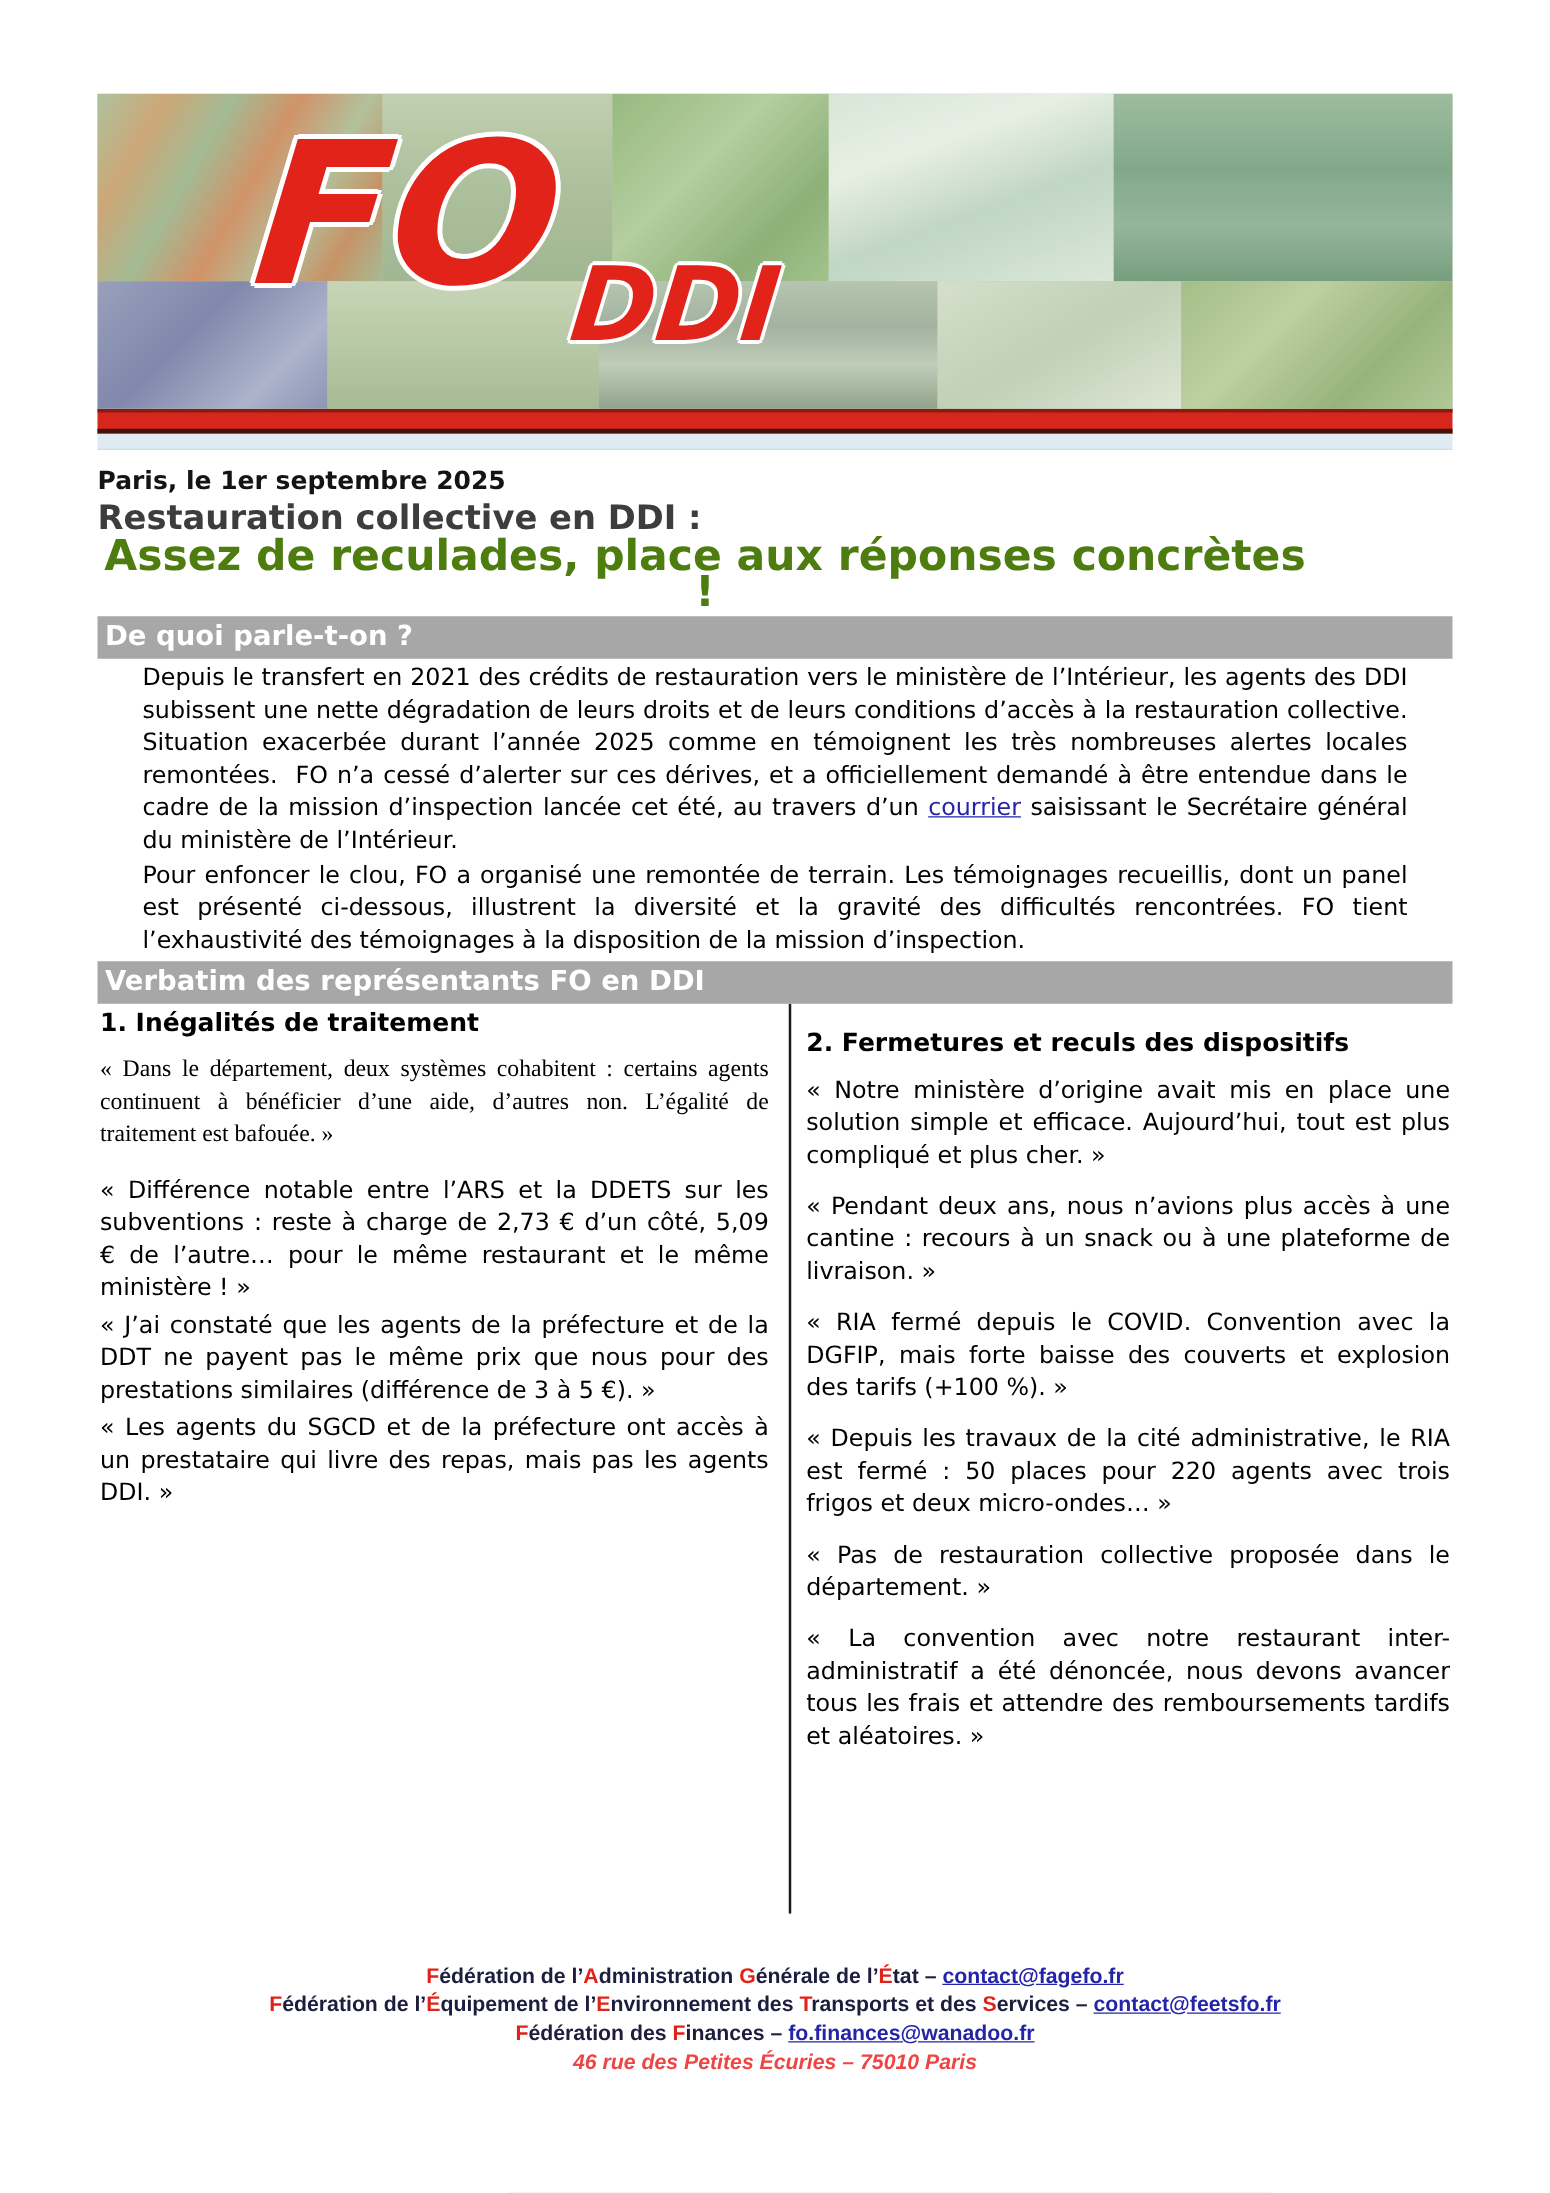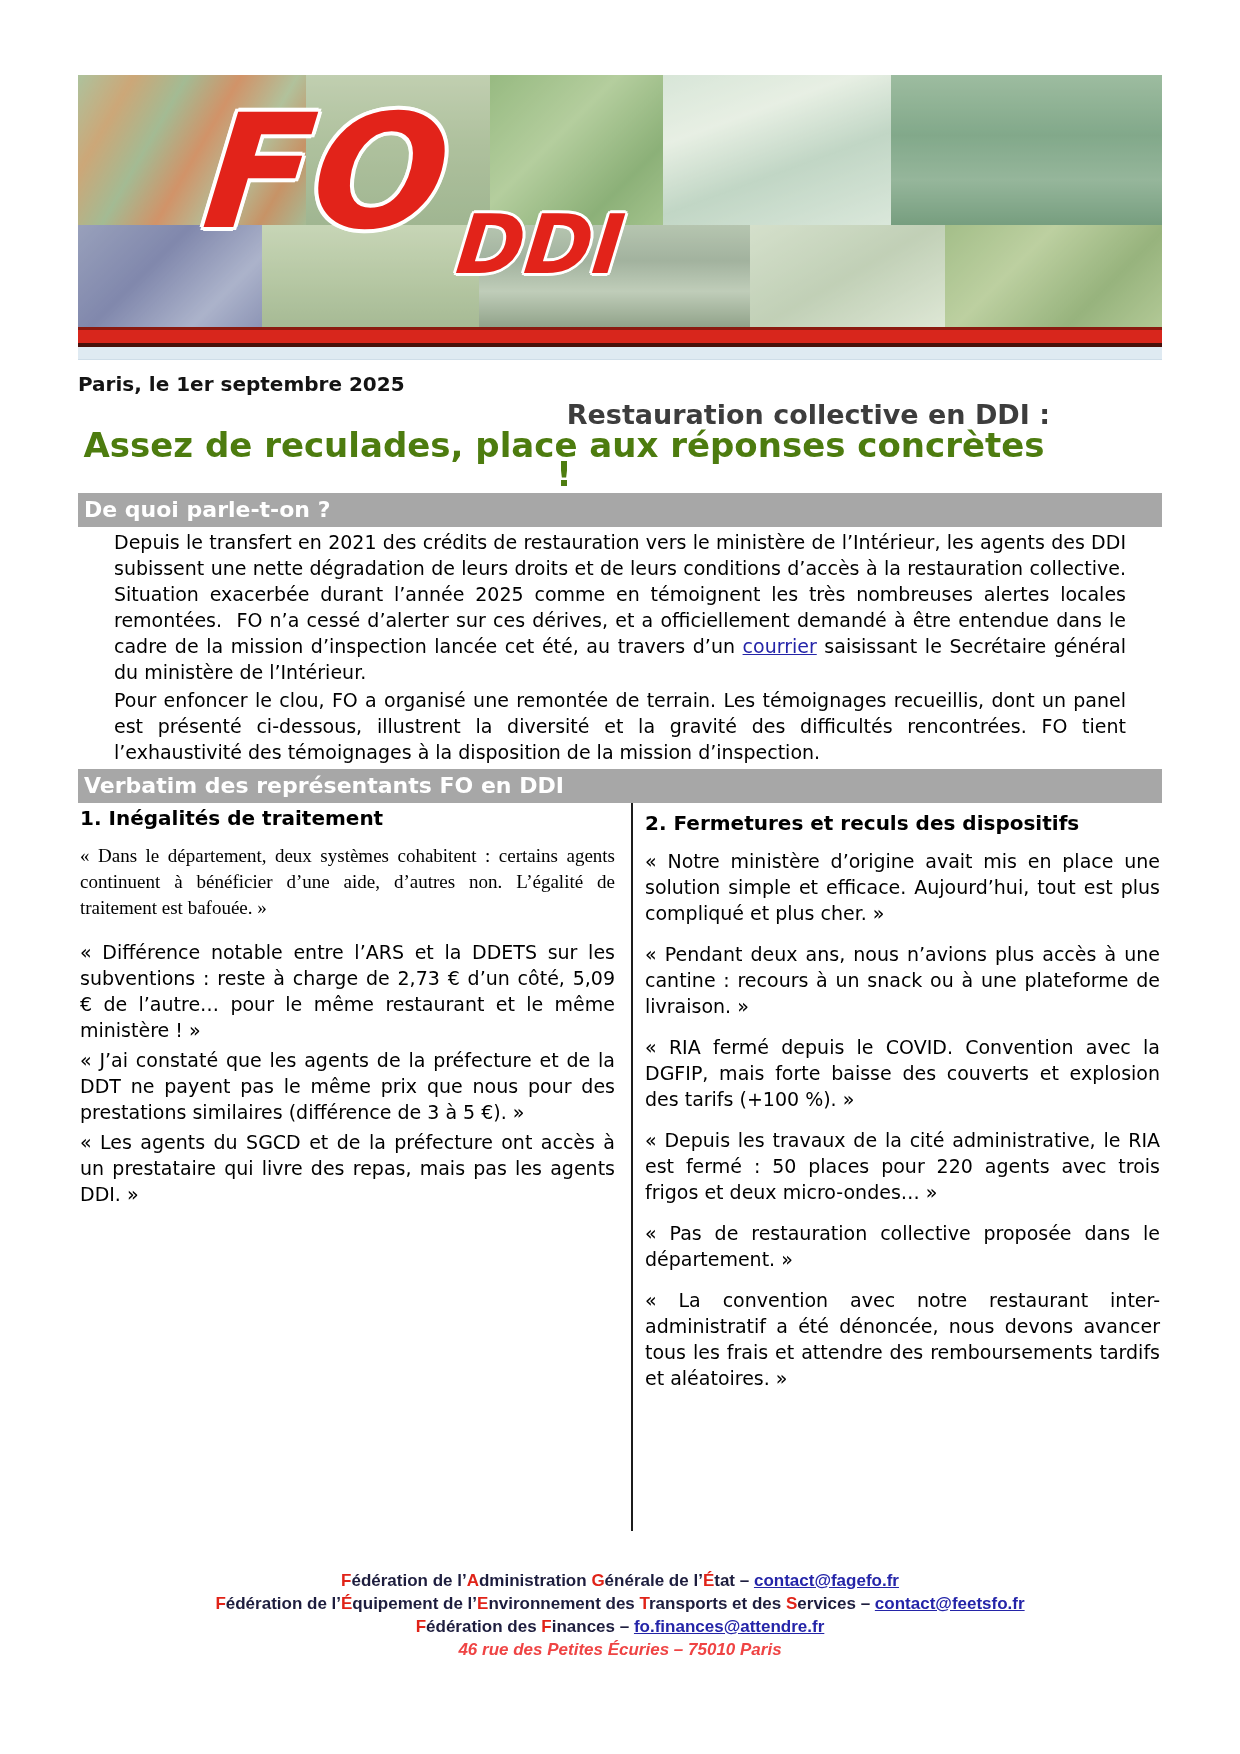--- a/index.html
+++ b/index.html
@@ -33,34 +33,34 @@
   }
   .logo-ddi{
     display:inline-block;font-size:82px;font-weight:bold;font-style:italic;line-height:1;
     color:#e2231a;transform:skewX(-6deg) translateY(46px);margin-left:14px;
     text-shadow:-3px 0 0 #fff,3px 0 0 #fff,0 -3px 0 #fff,0 3px 0 #fff,-2px -2px 0 #fff,2px 2px 0 #fff,-2px 2px 0 #fff,2px -2px 0 #fff;
   }
   .redbar{height:13px;background:#d8261c;border-top:3px solid #8c1a10;border-bottom:4px solid #47100a;}
   .bluestrip{height:12px;background:#dfeaf2;border-bottom:1px solid #cfdde8;}
   
   .dateline{margin:13px 72px 0 78px;font-size:20px;font-weight:bold;color:#141414;line-height:23px;}
-  .title1{margin:4px 190px 0 78px;text-align:right;font-size:27px;font-weight:bold;color:#3d3d3d;line-height:29px;}
+  .title1{margin:4px 190px 0 78px;text-align:left;font-size:27px;font-weight:bold;color:#3d3d3d;line-height:29px;}
   .title2{margin:2px 190px 0 78px;text-align:center;font-size:34px;font-weight:bold;color:#4d7c0f;line-height:29px;}
   
   .secbar{margin:4px 78px 0;height:34px;background:#a7a7a7;color:#ffffff;
     font-size:22px;font-weight:bold;line-height:34px;padding-left:6px;box-sizing:border-box;}
   
   .intro{margin:0 114px;height:238px;overflow:hidden;}
   .body{margin:2px 0 0;font-size:19px;line-height:26px;text-align:justify;color:#000;}
   .link{color:#2424a8;text-decoration:underline;cursor:pointer;}
   
   .columns{position:relative;margin:0 78px;height:728px;display:flex;overflow:hidden;}
   .col-left{width:553px;box-sizing:border-box;padding:0 16px 0 2px;}
   .divider{width:0;border-left:2px solid #1c1c1c;height:100%;}
-  .col-right{flex:1;box-sizing:border-box;padding:5px 2px 0 12px;}
+  .col-right{flex:1;box-sizing:border-box;padding:16px 2px 0 12px;}
   .colhead{margin:2px 0 12px;font-size:20px;font-weight:bold;line-height:26px;color:#000;}
   .quote{font-size:19px;line-height:26px;text-align:justify;color:#000;}
   .lq1{margin:12px 0 18px;font-family:Liberation Serif, serif;}
   .lqtight{margin:0 0 4px;}
   .lq5{margin:16px 0 0;}
   .rq{margin:0 0 15px;}
   
   .footer{margin:38px 78px 0;text-align:center;font-family:"Liberation Sans",sans-serif;}
   .fline{margin:0;font-size:17px;font-weight:bold;line-height:23px;color:#1d1d3e;}
   .fline .red-cap{color:#e02318;}
@@ -124,17 +124,17 @@
       <p class="quote rq">« RIA fermé depuis le COVID. Convention avec la DGFIP, mais forte baisse des couverts et explosion des tarifs (+100 %). »</p>
       <p class="quote rq">« Depuis les travaux de la cité administrative, le RIA est fermé : 50 places pour 220 agents avec trois frigos et deux micro-ondes… »</p>
       <p class="quote rq">« Pas de restauration collective proposée dans le département. »</p>
       <p class="quote rq">« La convention avec notre restaurant inter-administratif a été dénoncée, nous devons avancer tous les frais et attendre des remboursements tardifs et aléatoires. »</p>
     </div>
   </div>
 
   <div class="footer">
     <p class="fline"><span class="red-cap">F</span><span>édération de l’</span><span class="red-cap">A</span><span>dministration </span><span class="red-cap">G</span><span>énérale de l’</span><span class="red-cap">É</span><span>tat – </span><span class="flink">contact@fagefo.fr</span></p>
     <p class="fline"><span class="red-cap">F</span><span>édération de l’</span><span class="red-cap">É</span><span>quipement de l’</span><span class="red-cap">E</span><span>nvironnement des </span><span class="red-cap">T</span><span>ransports et des </span><span class="red-cap">S</span><span>ervices – </span><span class="flink">contact@feetsfo.fr</span></p>
-    <p class="fline"><span class="red-cap">F</span><span>édération des </span><span class="red-cap">F</span><span>inances – </span><span class="flink">fo.finances@attendre.fr</span></p>
+    <p class="fline"><span class="red-cap">F</span><span>édération des </span><span class="red-cap">F</span><span>inances – </span><span class="flink">fo.finances@wanadoo.fr</span></p>
     <p class="fline address">46 rue des Petites Écuries – 75010 Paris</p>
   </div>
 
 </div>
 
 </body></html>

